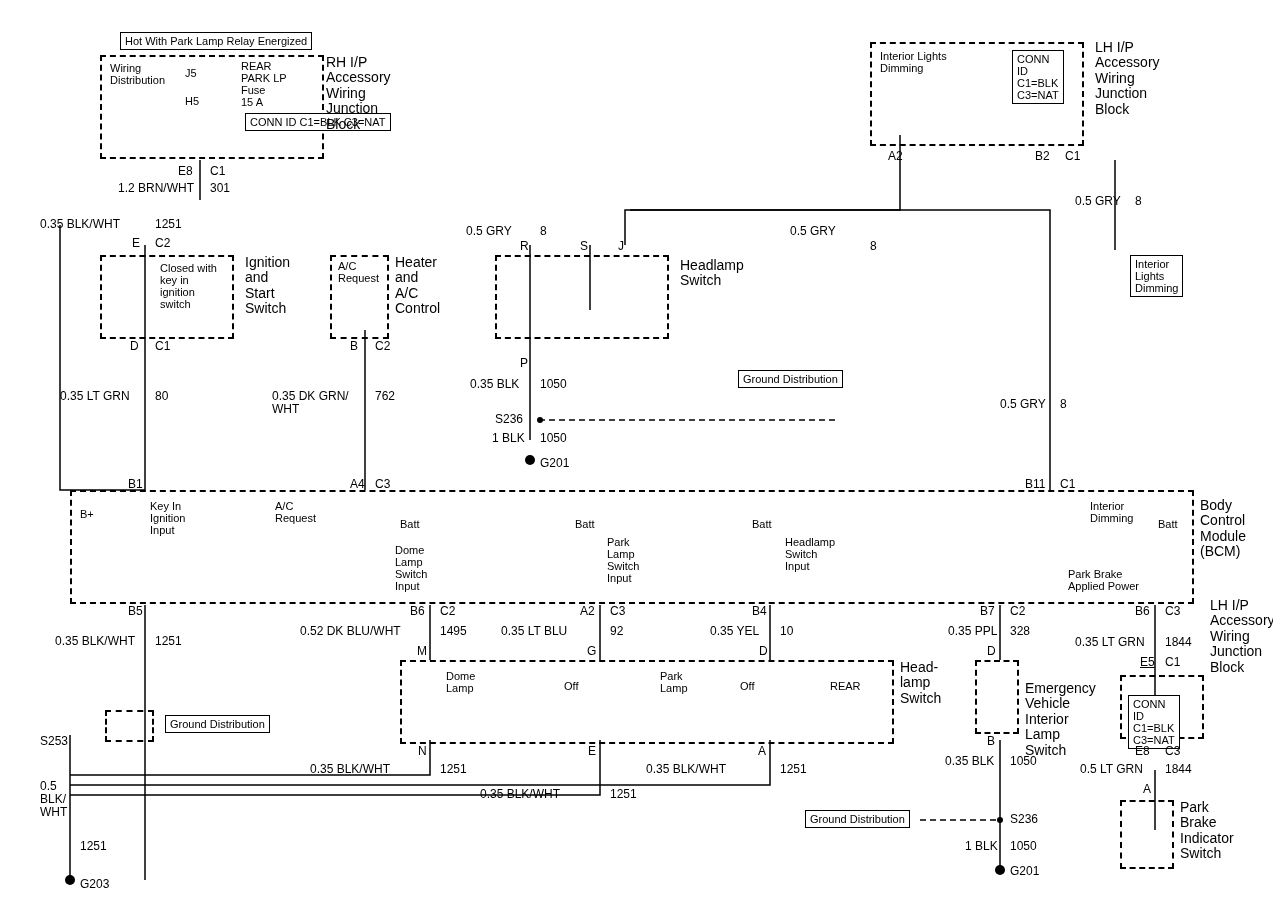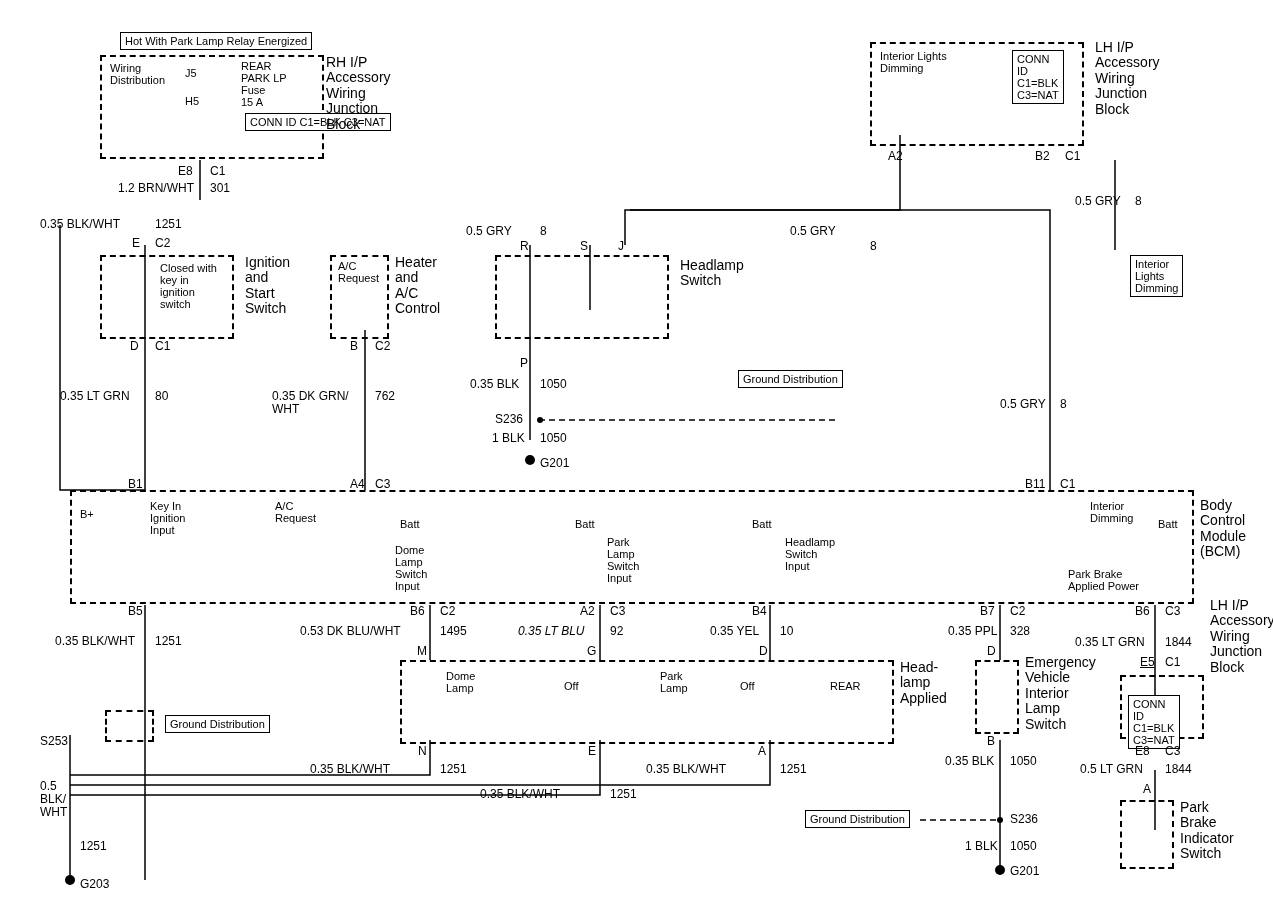--- a/index.html
+++ b/index.html
@@ -207,27 +207,27 @@
 <div class="txt small" style="left:1158px;top:518px;">Batt</div>
 <div class="txt small" style="left:1068px;top:568px;">Park Brake
 Applied Power</div>
 
 <div class="txt" style="left:128px;top:605px;">B5</div>
 <div class="txt" style="left:55px;top:635px;">0.35 BLK/WHT</div>
 <div class="txt" style="left:155px;top:635px;">1251</div>
 
 <div class="txt" style="left:410px;top:605px;">B6</div>
 <div class="txt" style="left:440px;top:605px;">C2</div>
-<div class="txt" style="left:300px;top:625px;">0.53 DK BLU/WHT</div>
+<div class="txt" style="left:300px;top:625px;">0.52 DK BLU/WHT</div>
 <div class="txt" style="left:440px;top:625px;">1495</div>
 <div class="txt" style="left:417px;top:645px;">M</div>
 
 <div class="txt" style="left:580px;top:605px;">A2</div>
 <div class="txt" style="left:610px;top:605px;">C3</div>
-<div class="txt" style="left:518px;top:625px;font-style:italic;">0.35 LT BLU</div>
+<div class="txt" style="left:501px;top:625px;">0.35 LT BLU</div>
 <div class="txt" style="left:610px;top:625px;">92</div>
 <div class="txt" style="left:587px;top:645px;">G</div>
 
 <div class="txt" style="left:752px;top:605px;">B4</div>
 <div class="txt" style="left:710px;top:625px;">0.35 YEL</div>
 <div class="txt" style="left:780px;top:625px;">10</div>
 <div class="txt" style="left:759px;top:645px;">D</div>
 
 <div class="txt" style="left:980px;top:605px;">B7</div>
 <div class="txt" style="left:1010px;top:605px;">C2</div>
@@ -260,34 +260,34 @@
 <div class="dash" style="left:400px;top:660px;width:490px;height:80px;"></div>
 <div class="txt small" style="left:446px;top:670px;">Dome
 Lamp</div>
 <div class="txt small" style="left:564px;top:680px;">Off</div>
 <div class="txt small" style="left:660px;top:670px;">Park
 Lamp</div>
 <div class="txt small" style="left:740px;top:680px;">Off</div>
 <div class="txt small" style="left:830px;top:680px;">REAR</div>
 <div class="txt title" style="left:900px;top:660px;">Head-
 lamp
-Applied</div>
+Switch</div>
 
 <div class="txt" style="left:418px;top:745px;">N</div>
 <div class="txt" style="left:588px;top:745px;">E</div>
 <div class="txt" style="left:758px;top:745px;">A</div>
 <div class="txt" style="left:310px;top:763px;">0.35 BLK/WHT</div>
 <div class="txt" style="left:440px;top:763px;">1251</div>
 <div class="txt" style="left:480px;top:788px;">0.35 BLK/WHT</div>
 <div class="txt" style="left:610px;top:788px;">1251</div>
 <div class="txt" style="left:646px;top:763px;">0.35 BLK/WHT</div>
 <div class="txt" style="left:780px;top:763px;">1251</div>
 
 <div class="dash" style="left:975px;top:660px;width:40px;height:70px;"></div>
-<div class="txt title" style="left:1025px;top:655px;">Emergency
+<div class="txt title" style="left:1025px;top:681px;">Emergency
 Vehicle
 Interior
 Lamp
 Switch</div>
 <div class="txt" style="left:987px;top:735px;">B</div>
 <div class="txt" style="left:945px;top:755px;">0.35 BLK</div>
 <div class="txt" style="left:1010px;top:755px;">1050</div>
 
 <div class="box" style="left:805px;top:810px;">Ground Distribution</div>
 <div class="txt" style="left:1010px;top:813px;">S236</div>

